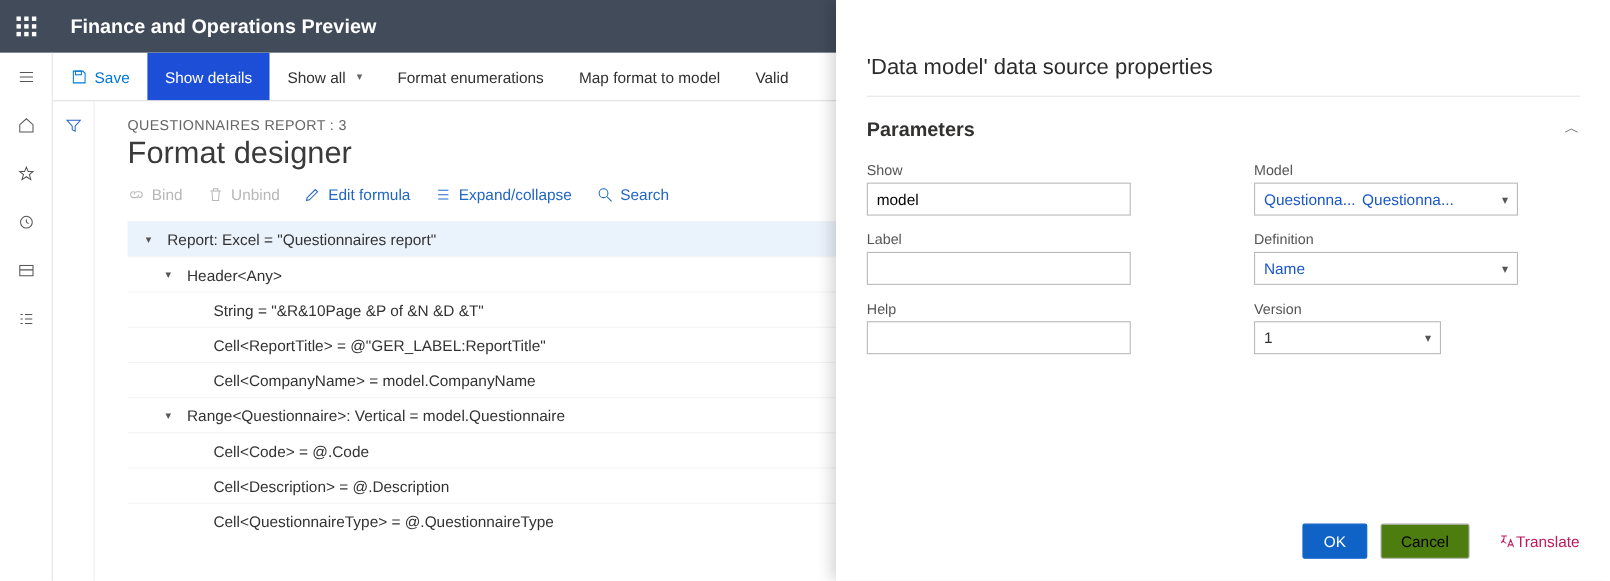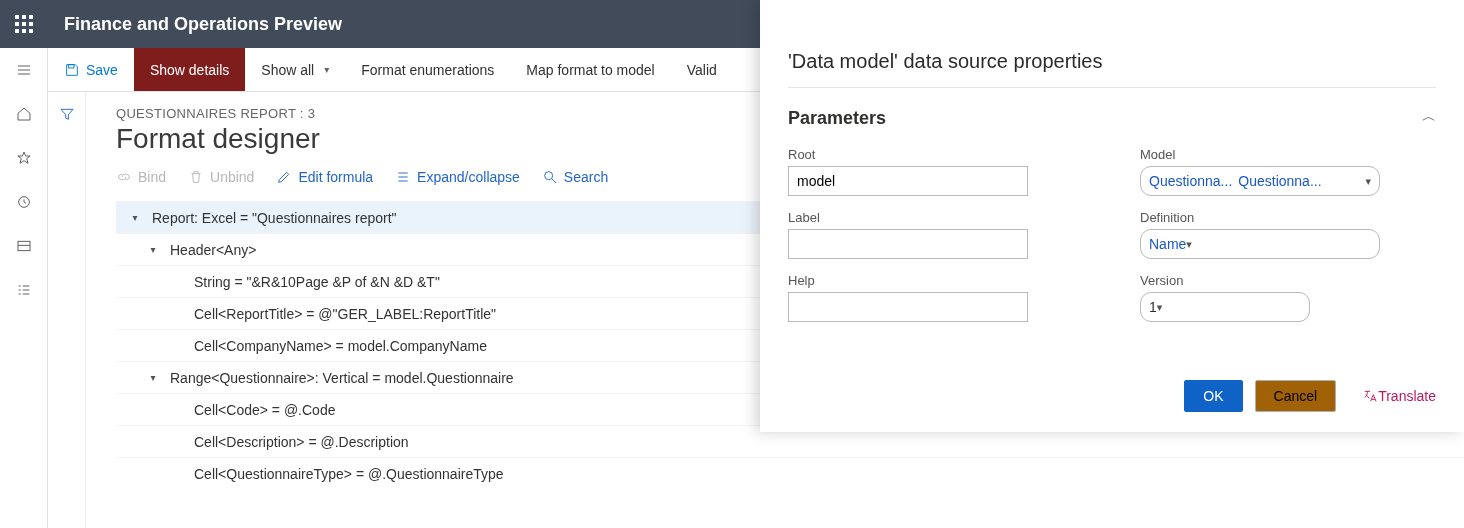--- a/index.html
+++ b/index.html
@@ -17,57 +17,57 @@
 
   .shell { display:flex; height:480px; }
   .leftrail { width:48px; border-right:1px solid #e1e1e1; background:#fff; display:flex; flex-direction:column; align-items:center; padding-top:0; }
   .leftrail .rail-item { width:48px; height:44px; display:flex; align-items:center; justify-content:center; color:#555; cursor:pointer; }
   .leftrail .rail-item svg { stroke:#555; }
 
   .main { flex:1; display:flex; flex-direction:column; min-width:0; }
   .cmdbar { height:44px; border-bottom:1px solid #e1e1e1; display:flex; align-items:stretch; background:#fff; }
   .cmdbtn { display:flex; align-items:center; padding:0 16px; color:#323130; cursor:pointer; gap:6px; font-size:14px; }
   .cmdbtn.save { color:#0078d4; }
-  .cmdbtn.active { background:#7f1d1d; color:#fff; }
+  .cmdbtn.active { background:#1d4ed8; color:#fff; }
   .cmdbtn .chev { font-size:10px; margin-left:4px; color:#666; }
 
   .content { flex:1; display:flex; min-height:0; }
   .filtercol { width:38px; border-right:1px solid #eee; display:flex; justify-content:center; padding-top:14px; }
   .designer { flex:1; padding:14px 0 0 30px; overflow:auto; }
   .crumb { color:#666; font-size:13px; letter-spacing:.3px; }
   .page-title { font-size:28px; color:#3a3a3a; font-weight:400; margin-top:2px; }
   .subtoolbar { display:flex; gap:22px; margin-top:14px; align-items:center; font-size:14px; }
   .subtoolbar .st { display:flex; align-items:center; gap:6px; cursor:pointer; }
   .st.disabled { color:#b7b7b7; }
   .st.enabled { color:#2266c4; }
   .tree { margin-top:16px; font-size:14px; }
   .tree .row { display:flex; align-items:center; height:32px; border-top:1px solid #f3f3f3; }
   .tree .row.selected { background:#eaf2fb; }
   .tree .toggle { width:14px; text-align:center; color:#555; font-size:10px; margin-right:10px; }
   .tree .label { white-space:nowrap; color:#333; }
   .ind1{padding-left:12px}.ind2{padding-left:30px}.ind3{padding-left:54px}
 
-  .rightpanel { position:absolute; top:0; right:0; width:704px; height:432px; background:#fff; box-shadow:-4px 0 14px rgba(0,0,0,.18); padding:24px 28px 20px 28px; display:flex; flex-direction:column; }
+  .rightpanel { position:absolute; top:0; right:0; width:704px; height:528px; background:#fff; box-shadow:-4px 0 14px rgba(0,0,0,.18); padding:24px 28px 20px 28px; display:flex; flex-direction:column; }
   .rp-title { font-size:20px; color:#2b2b2b; margin-top:26px; }
   .rp-divider { height:1px; background:#e5e5e5; margin-top:14px; }
   .rp-section-head { display:flex; align-items:flex-start; justify-content:space-between; margin-top:20px; cursor:pointer; }
   .rp-section-head h2 { font-size:18px; font-weight:600; }
   .rp-section-head .chev-up { color:#666; }
   .rp-form { display:flex; gap:56px; margin-top:18px; }
   .rp-col { flex:1; display:flex; flex-direction:column; gap:14px; }
   .fld label { font-size:13px; color:#555; display:block; margin-bottom:4px; }
   .fld input, .fld .select { width:240px; height:30px; border:1px solid #bababa; padding:0 8px; font-size:14px; background:#fff; }
-  .fld .select { display:flex; align-items:center; justify-content:flex-start; cursor:pointer;border-radius:11px; }
+  .fld .select { display:flex; align-items:center; justify-content:space-between; cursor:pointer; }
   .fld .select.link { color:#1a57c9; }
   .fld .select .chev { color:#555; font-size:11px; }
   .fld .select.small{ width:170px; }
   .sel-two { display:flex; align-items:center; gap:6px; flex:1; min-width:0; }
   .sel-two span { overflow:hidden; text-overflow:ellipsis; white-space:nowrap; max-width:92px; }
   .rp-footer { margin-top:auto; display:flex; justify-content:flex-end; align-items:center; gap:12px; padding-top:20px; }
-  .btn { height:32px; padding:0 18px; border:1px solid #b0b0b0; background:#a16207; cursor:pointer; font-size:14px; border-radius:2px; }
+  .btn { height:32px; padding:0 18px; border:1px solid #b0b0b0; background:#4d7c0f; cursor:pointer; font-size:14px; border-radius:2px; }
   .btn.primary { background:#0f63c7; border-color:#0f63c7; color:#fff; }
   .translate { color:#be185d; display:flex; align-items:center; gap:0; cursor:pointer; margin-left:14px; font-size:14px; }
 
   svg.ic { width:16px; height:16px; fill:none; stroke:currentColor; stroke-width:1.4; }
 </style>
 </head>
 <body>
 
 <div class="topbar">
   <div class="waffle">
@@ -260,21 +260,21 @@
 <div class="rightpanel">
   <div class="rp-title">'Data model' data source properties</div>
   <div class="rp-divider"></div>
   <div class="rp-section-head">
     <h2>Parameters</h2>
     <span class="chev-up">︿</span>
   </div>
   <div class="rp-form">
     <div class="rp-col">
       <div class="fld">
-        <label>Root</label>
+        <label>Show</label>
         <input value="model" style="">
       </div>
       <div class="fld">
         <label>Label</label>
         <input value="" style="">
       </div>
       <div class="fld">
         <label>Help</label>
         <input value="" style="">
       </div>

